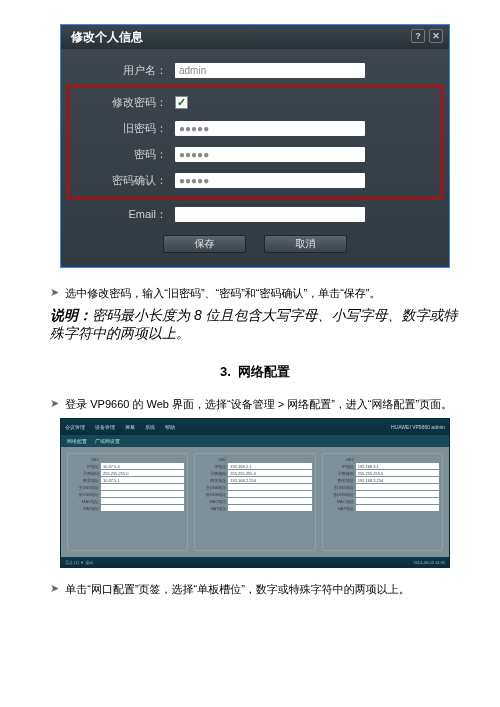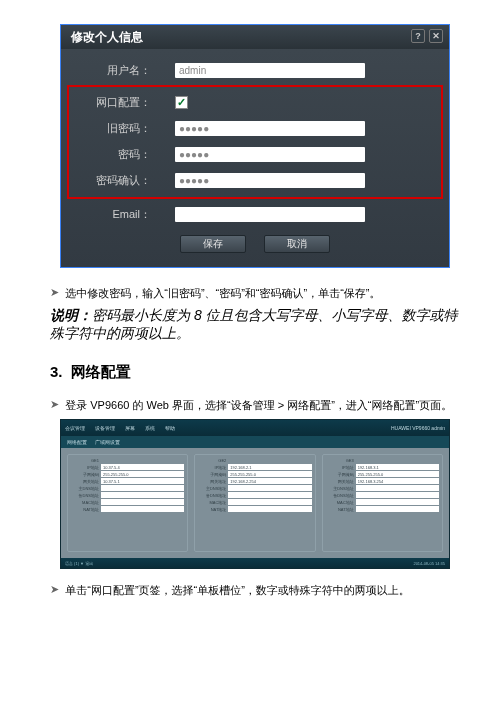--- a/index.html
+++ b/index.html
@@ -55,21 +55,21 @@
   }
   .form-row {
     display: flex;
     align-items: center;
     height: 22px;
     margin-bottom: 4px;
   }
   .form-label {
     flex: 0 0 100px;
     text-align: right;
-    padding-right: 24px;
+    padding-right: 8px;
     font-size: 11px;
   }
   .form-input {
     flex: 0 0 190px;
     height: 15px;
     background: #fff;
     color: #888;
     font-size: 10px;
     padding: 0 4px;
     display: flex;
@@ -90,35 +90,35 @@
     padding: 4px 6px 2px 6px;
     margin: 1px -8px 4px -8px;
   }
   .dialog-buttons {
     display: flex;
     justify-content: center;
     gap: 18px;
     margin-top: 10px;
   }
   .dlg-btn {
-    width: 66px; height: 18px;
+    width: 83px; height: 18px;
     background: linear-gradient(#58646e,#3b444c);
     border: 1px solid #1f272d;
     border-radius: 2px;
     color: #e5e5e5;
     font-size: 10px;
     display: flex;
     align-items: center;
     justify-content: center;
   }
   
   .bullet-line { display: flex; gap: 6px; margin: 12px 0 6px 0; font-size: 11px; }
   .bullet-line .chev { color: #666; }
   .note-line { font-size: 14px; margin-bottom: 12px; font-style: italic; }
-  .section-heading { font-size: 15px; font-weight: bold; margin: 20px 0 16px 0; }
+  .section-heading { font-size: 13px; font-weight: bold; margin: 20px 0 16px 0; text-align: center; }
   
   .net-shot {
     width: 390px;
     margin: 6px auto 14px auto;
     border: 1px solid #0e2a34;
   }
   .ns-top {
     height: 16px;
     background: linear-gradient(#0d3a4a,#0a2c38);
     display: flex;
@@ -197,21 +197,21 @@
   </div>
   <div class="dialog-body">
 
     <div class="form-row">
       <div class="form-label">用户名：</div>
       <div class="form-input">admin</div>
     </div>
 
     <div class="highlight-box">
       <div class="form-row">
-        <div class="form-label">网口配置：</div>
+        <div class="form-label">修改密码：</div>
         <div class="form-check"></div>
       </div>
       <div class="form-row">
         <div class="form-label">旧密码：</div>
         <div class="form-input">●●●●●</div>
       </div>
       <div class="form-row">
         <div class="form-label">密码：</div>
         <div class="form-input">●●●●●</div>
       </div>

